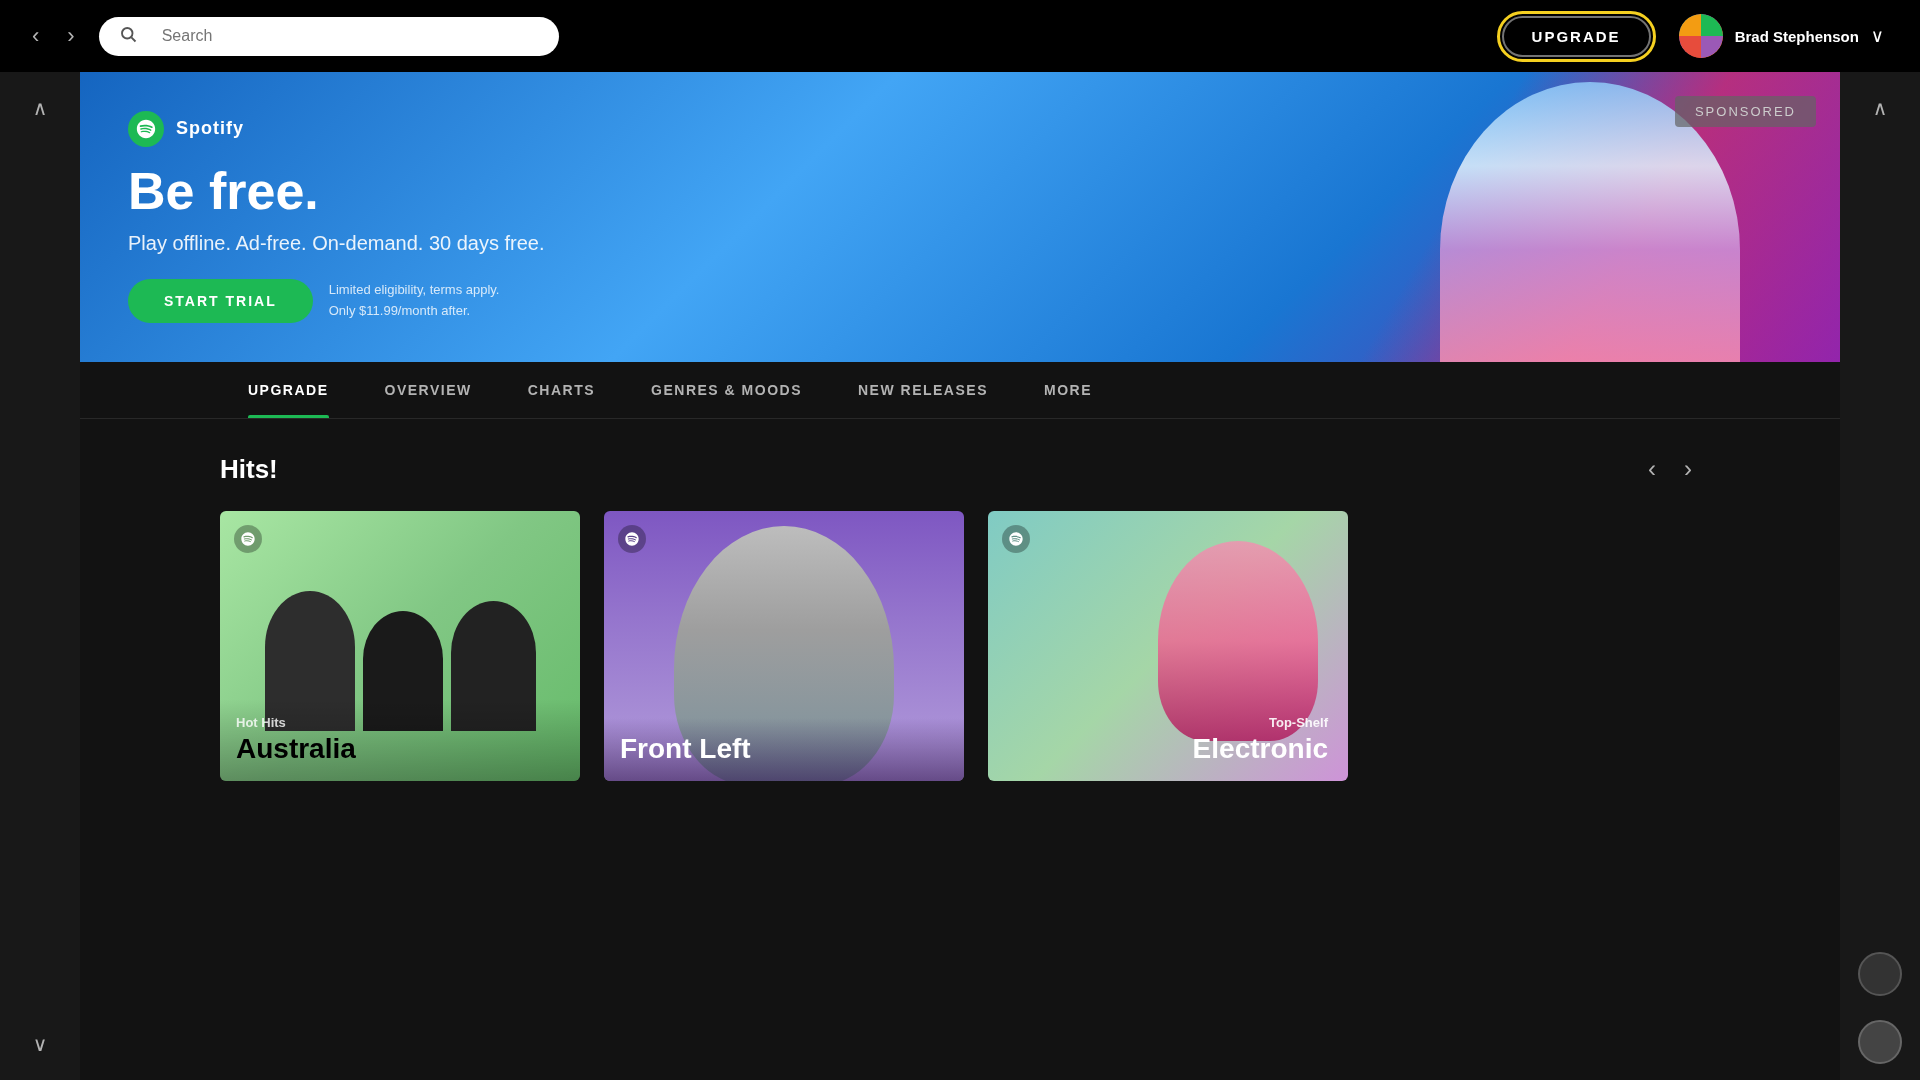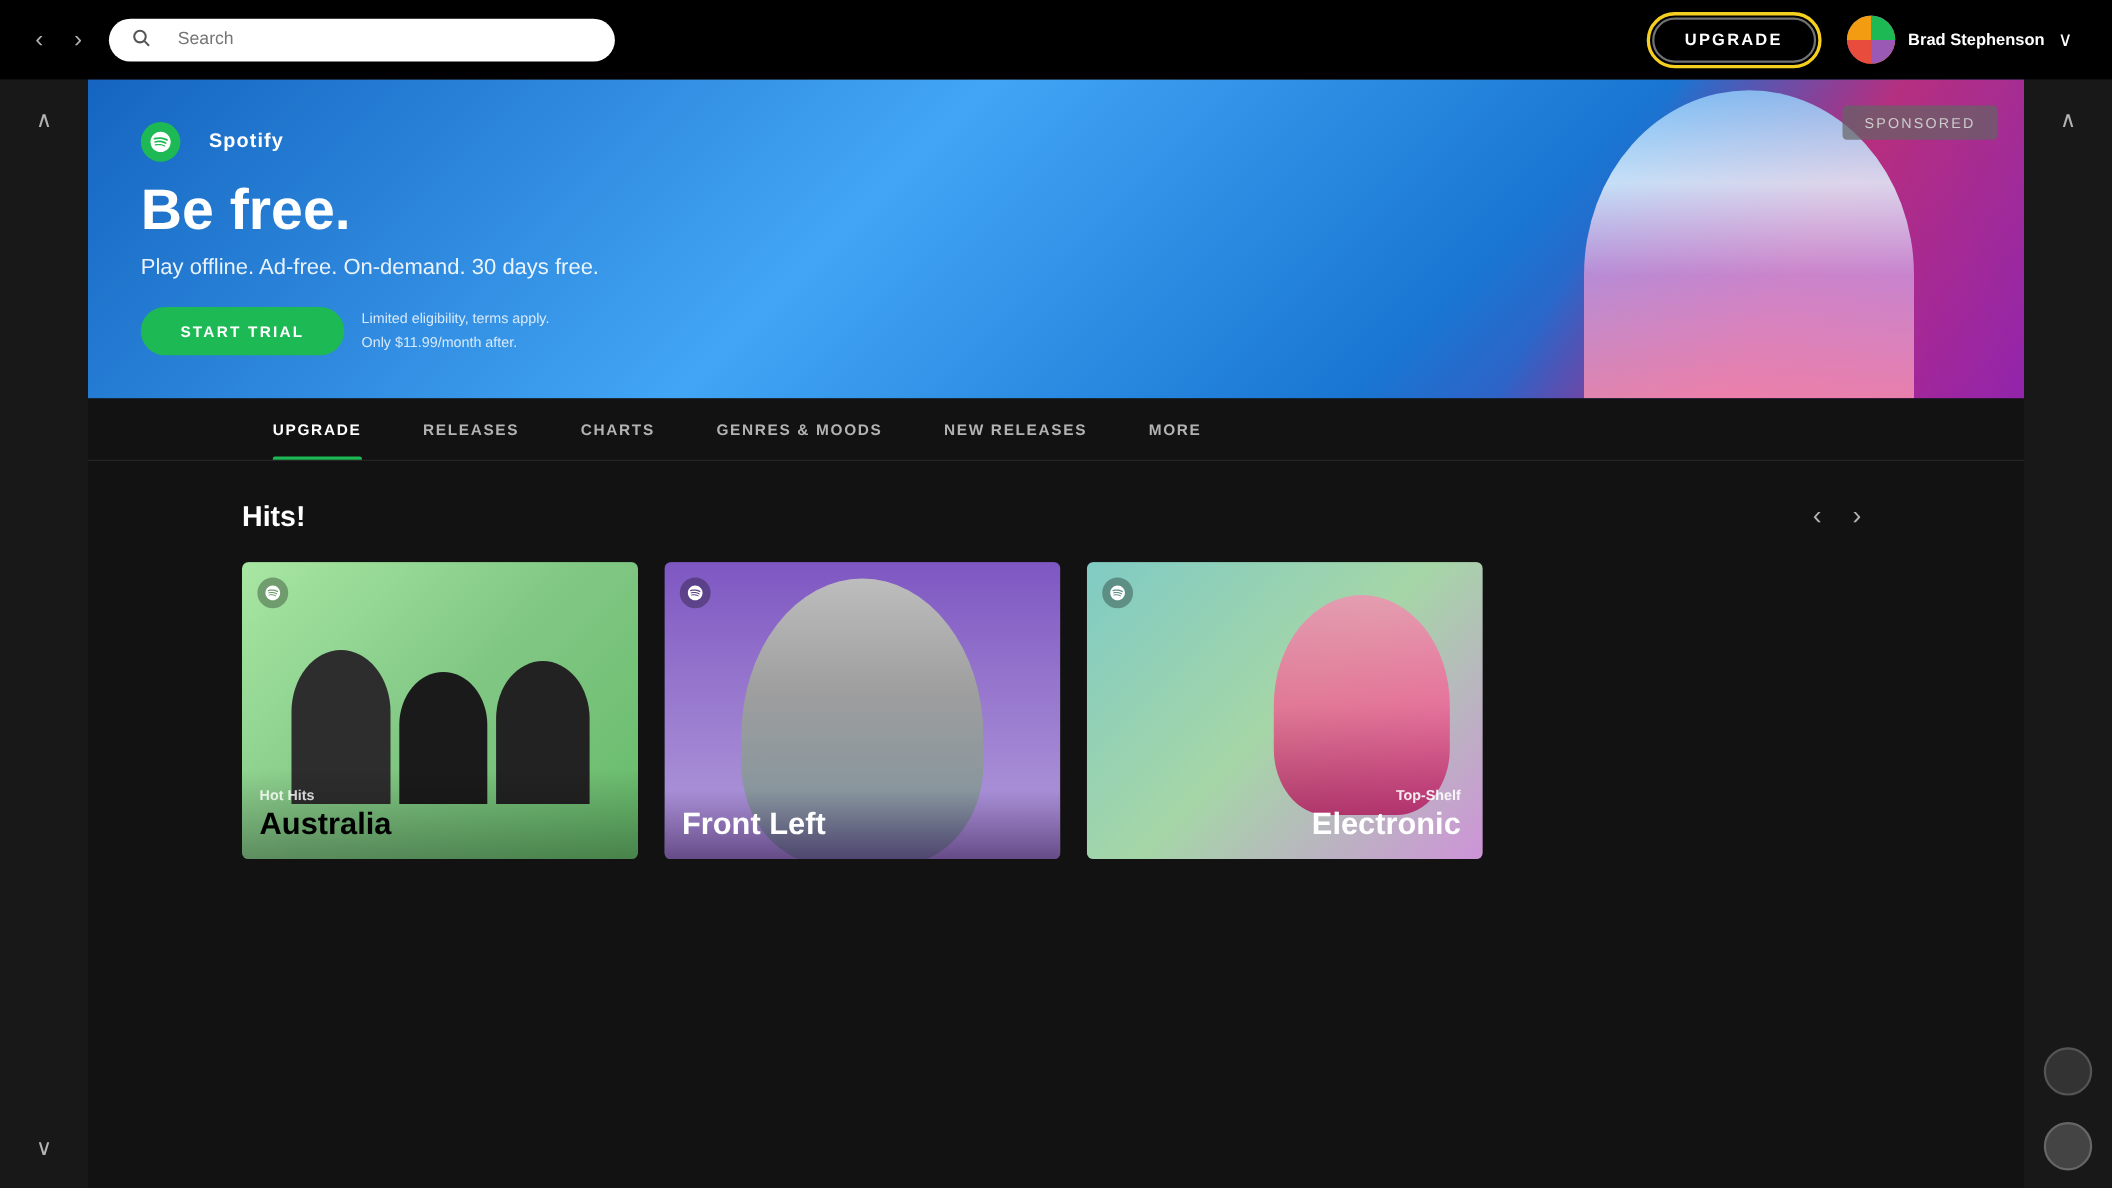--- a/index.html
+++ b/index.html
@@ -177,21 +177,21 @@
       width: 300px;
       height: 280px;
       background: linear-gradient(180deg, #90caf9 0%, #e3f2fd 30%, #ce93d8 60%, #f48fb1 100%);
       border-radius: 50% 50% 0 0 / 60% 60% 0 0;
       opacity: 0.85;
     }
     .banner-text { position: relative; z-index: 2; }
     .spotify-logo {
       display: flex;
       align-items: center;
-      gap: 26px;
+      gap: 12px;
       margin-bottom: 16px;
     }
     .spotify-circle {
       width: 36px;
       height: 36px;
       background: #1db954;
       border-radius: 50%;
       display: flex;
       align-items: center;
       justify-content: center;
@@ -493,21 +493,21 @@
             <span>Limited eligibility, terms apply.</span><br>
             <span>Only $11.99/month after.</span>
           </div>
         </div>
       </div>
       <div class="sponsored-badge">SPONSORED</div>
     </div>
 
     <div class="tabs-bar">
       <button class="tab active">UPGRADE</button>
-      <button class="tab">RELEASES</button>
+      <button class="tab">OVERVIEW</button>
       <button class="tab">CHARTS</button>
       <button class="tab">GENRES &amp; MOODS</button>
       <button class="tab">NEW RELEASES</button>
       <button class="tab">MORE</button>
     </div>
 
     <div class="hits-section">
       <div class="section-header">
         <span class="section-title">Hits!</span>
         <div class="nav-arrows-small">

